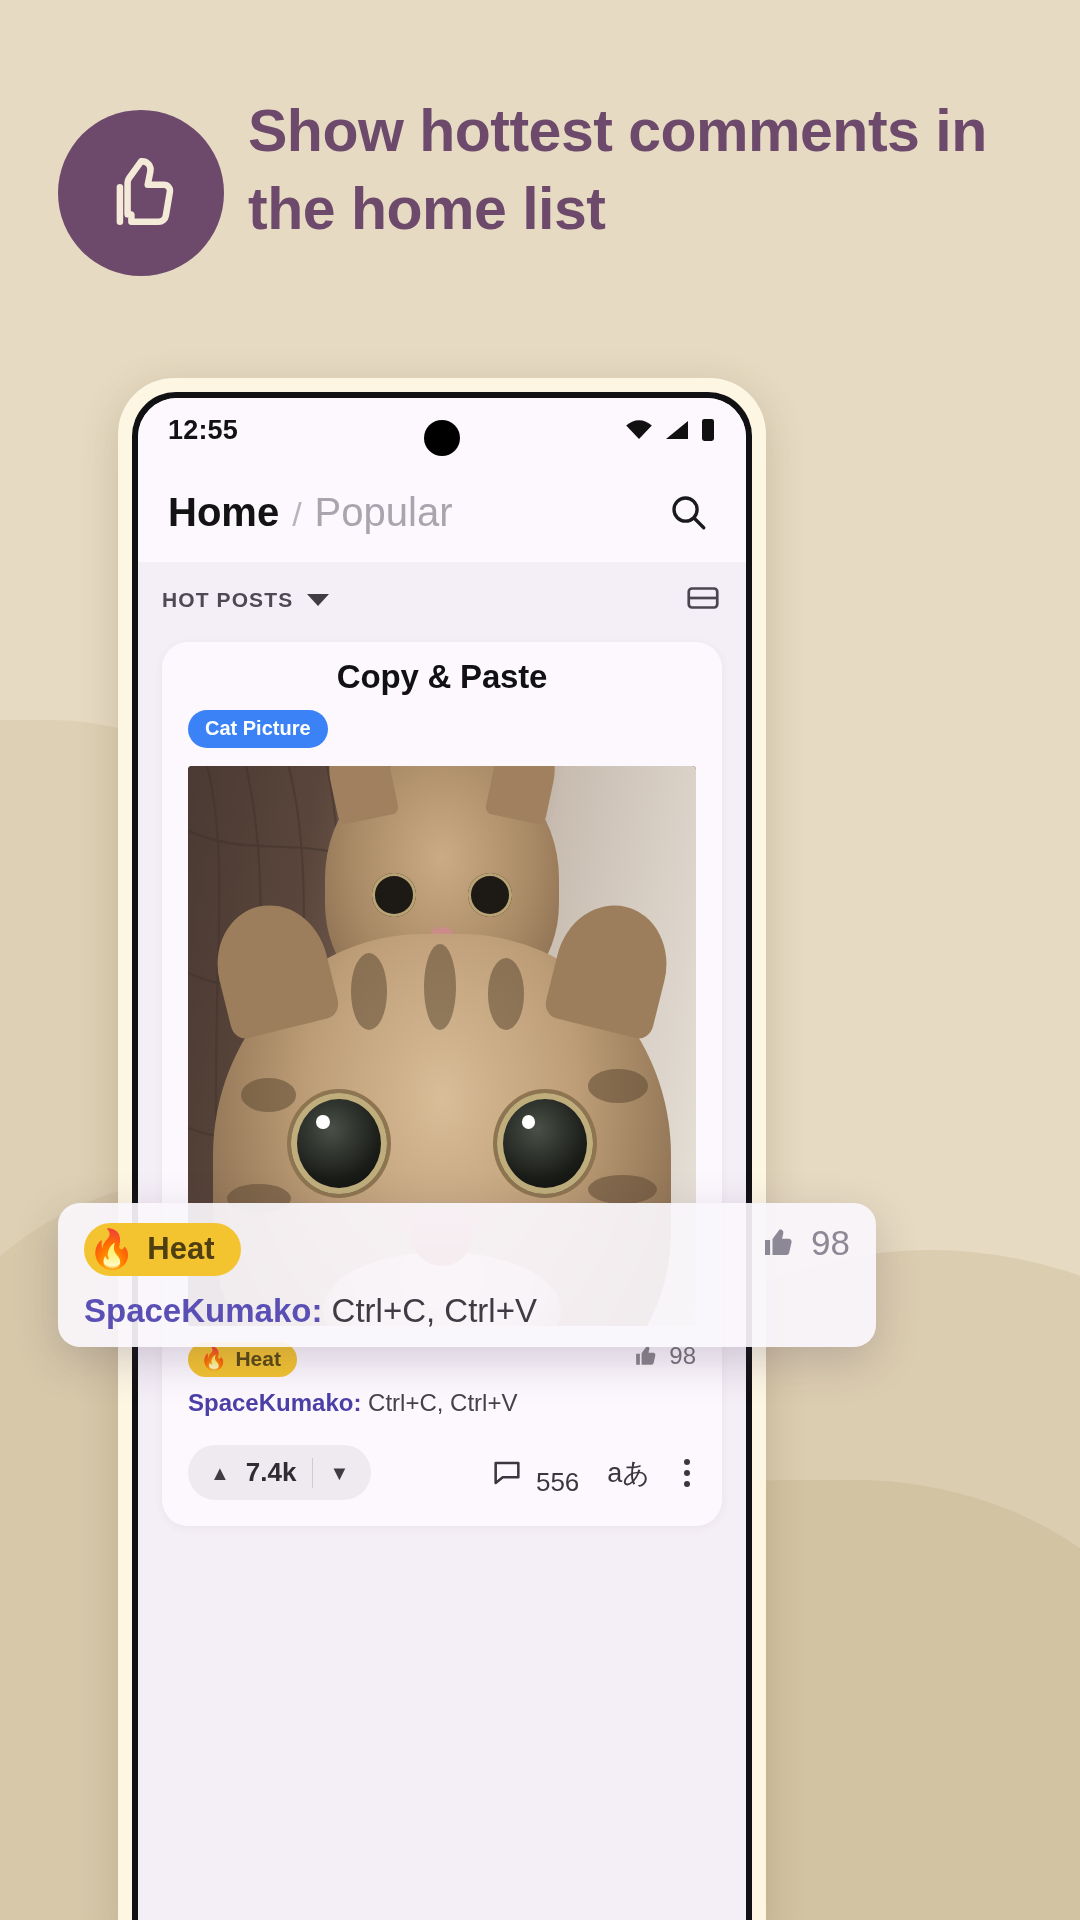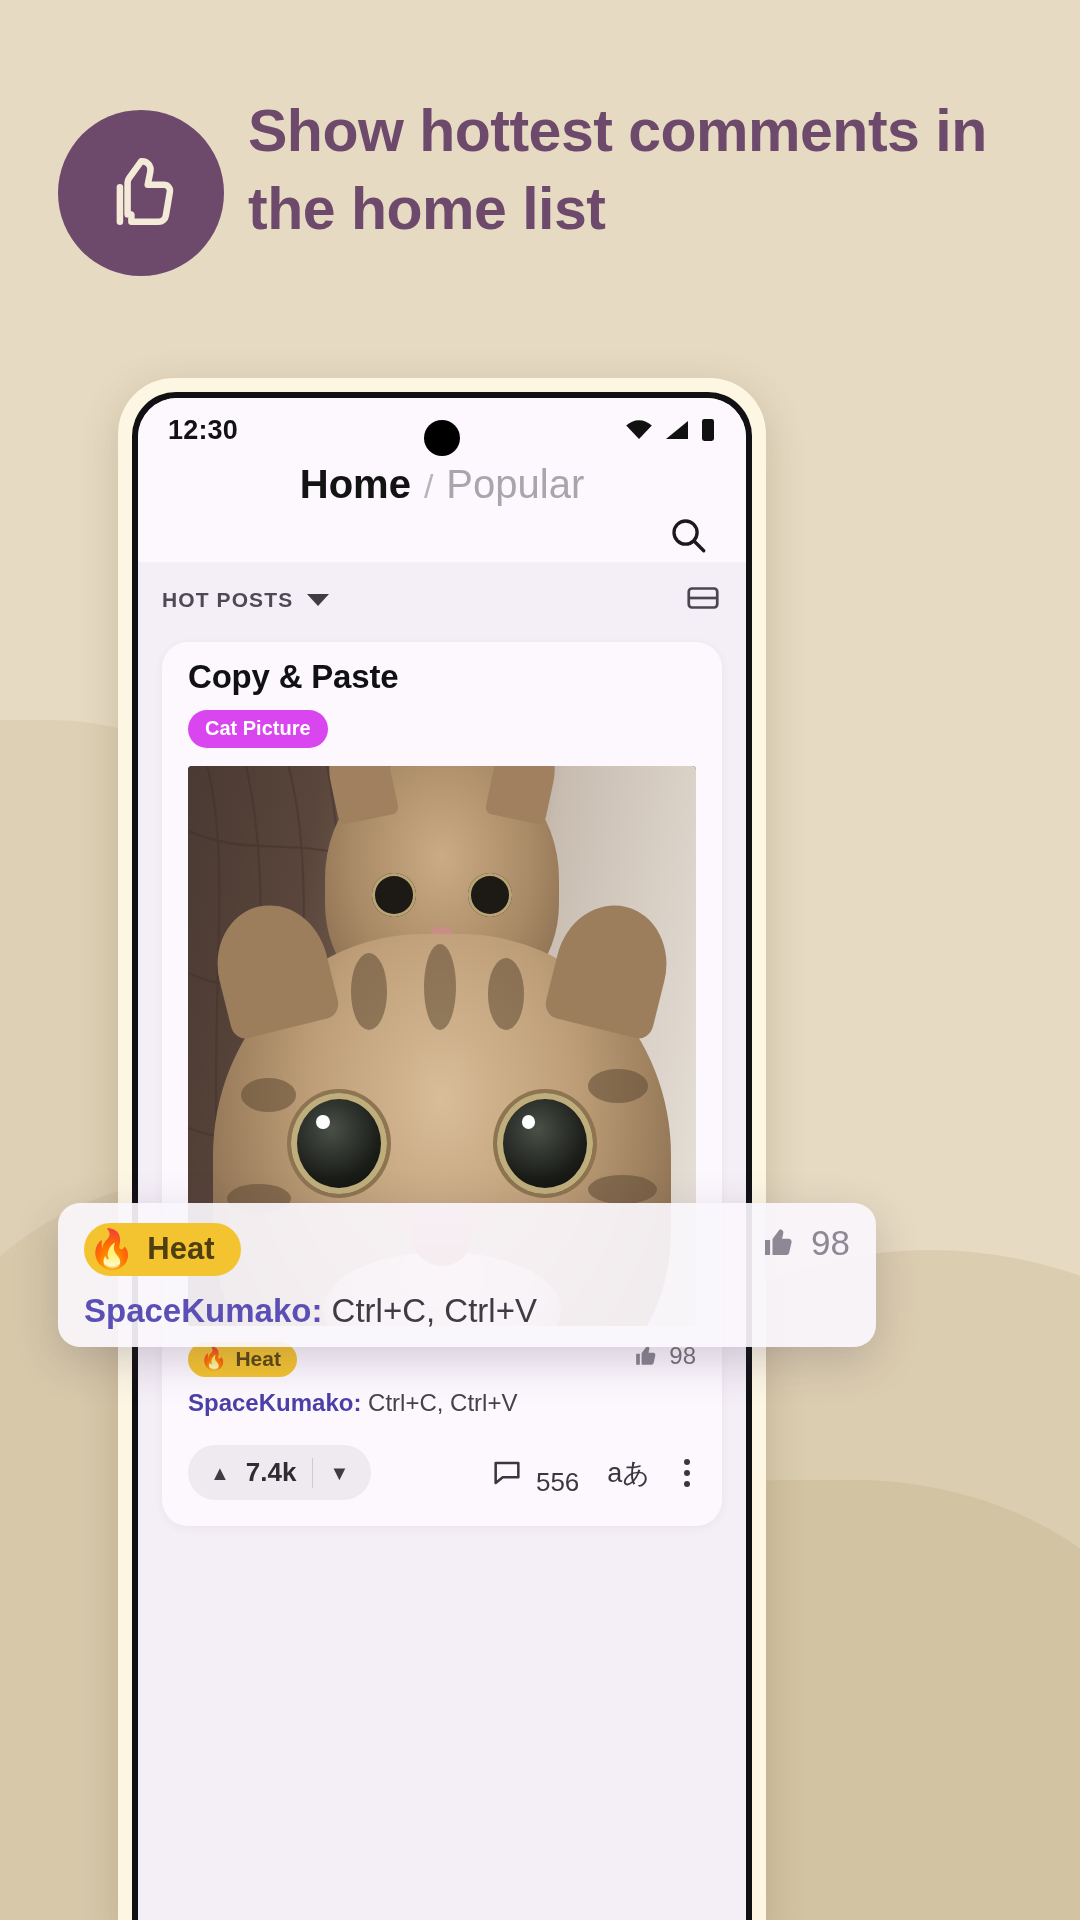--- a/index.html
+++ b/index.html
@@ -90,21 +90,21 @@
     width:36px; height:36px; border-radius:50%; background:#000;
   }
   .status-icons{
     margin-left:auto; display:flex; align-items:center; gap:9px;
   }
   .status-icons svg{ display:block; }
 
   
   .appbar{
     height:100px; background:#fdf8fe;
-    display:flex; align-items:center; padding:0 30px;flex-direction:column;
+    display:flex; align-items:center; padding:0 30px;
   }
   .crumb{ display:flex; align-items:baseline; gap:13px; }
   .crumb-home{ font-size:40px; font-weight:bold; color:#131313; }
   .crumb-sep{ font-size:34px; color:#b9b3bd; font-weight:400; }
   .crumb-cur{ font-size:40px; color:#a9a4ae; font-weight:400; }
   .appbar-actions{ margin-left:auto; display:flex; align-items:center; }
   .icon-btn{
     width:56px; height:56px; display:flex;
     align-items:center; justify-content:center;
   }
@@ -163,25 +163,25 @@
     content:""; position:absolute; top:-6px; width:10px; height:12px;
     background:#8d8489; border-radius:50% 50% 0 0;
   }
   .avatar .kitty:before{ left:3px; }
   .avatar .kitty:after{ right:3px; }
   .meta-lines{ display:flex; flex-direction:column; gap:3px; }
   .sub-name{ font-size:24px; color:#4b3fa8; font-weight:bold; }
   .post-meta{ font-size:23px; color:#6e6a73; }
   .post-title{
     font-size:33px; font-weight:bold; color:#111013;
-    padding:16px 26px 0 26px; letter-spacing:-.2px;
+    padding:16px 26px 0 26px; letter-spacing:-.2px;text-align:center;
   }
   .tag-row{ padding:14px 26px 0 26px; }
   .tag{
-    display:inline-block; background:#d946ef; color:#ffffff;
+    display:inline-block; background:#3b82f6; color:#ffffff;
     font-size:20px; font-weight:bold;
     padding:7px 17px 8px 17px; border-radius:999px;
   }
 
   
   .post-media{
     margin:18px 26px 0 26px;
     height:560px; border-radius:4px;
     overflow:hidden; position:relative;
     background:#3a2d2a;
@@ -361,21 +361,21 @@
     </svg>
   </div>
   <div class="promo-text">Show hottest comments in the home list</div>
 </div>
 
 <div class="phone">
  <div class="phone-inner">
   <div class="screen">
 
     <div class="statusbar">
-      <div class="status-time">12:30</div>
+      <div class="status-time">12:55</div>
       <div class="camera-dot"></div>
       <div class="status-icons">
         <svg width="30" height="24" viewBox="0 0 30 24">
           <path d="M15 21 2.2 7.6A18 18 0 0 1 27.8 7.6z" fill="#111"></path>
         </svg>
         <svg width="28" height="24" viewBox="0 0 28 24">
           <path d="M25 3v18H3z" fill="#111"></path>
         </svg>
         <svg width="16" height="26" viewBox="0 0 16 26">
           <rect x="2" y="2" width="12" height="22" rx="2.4" fill="#111"></rect>

